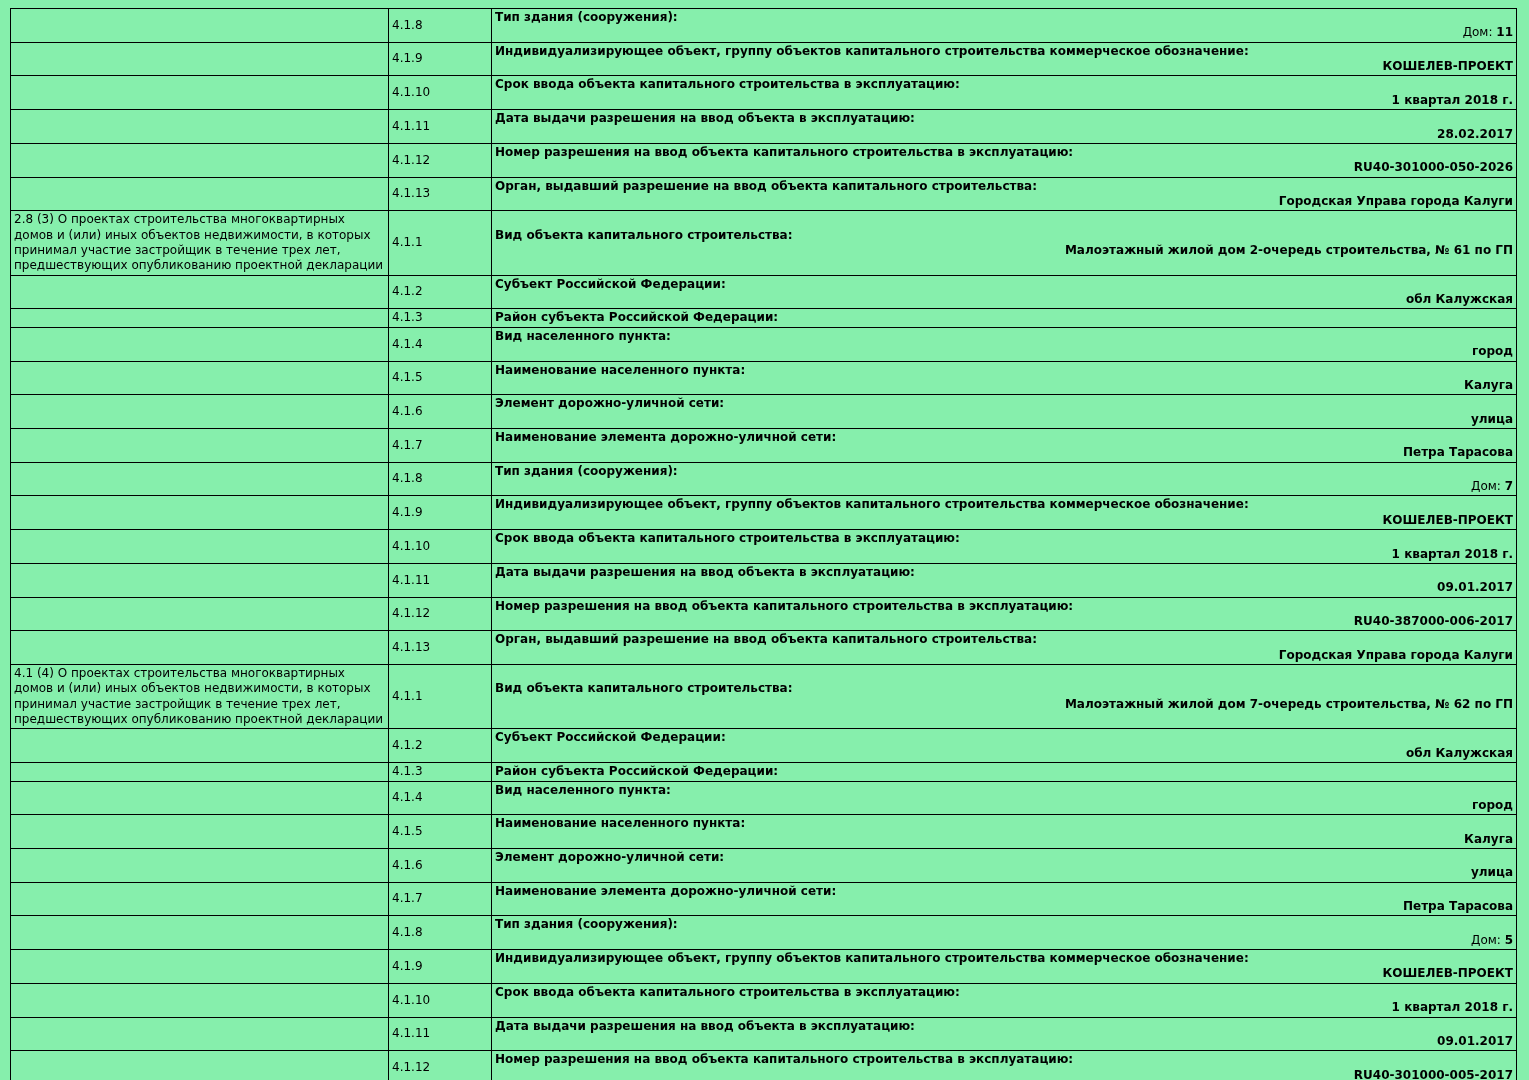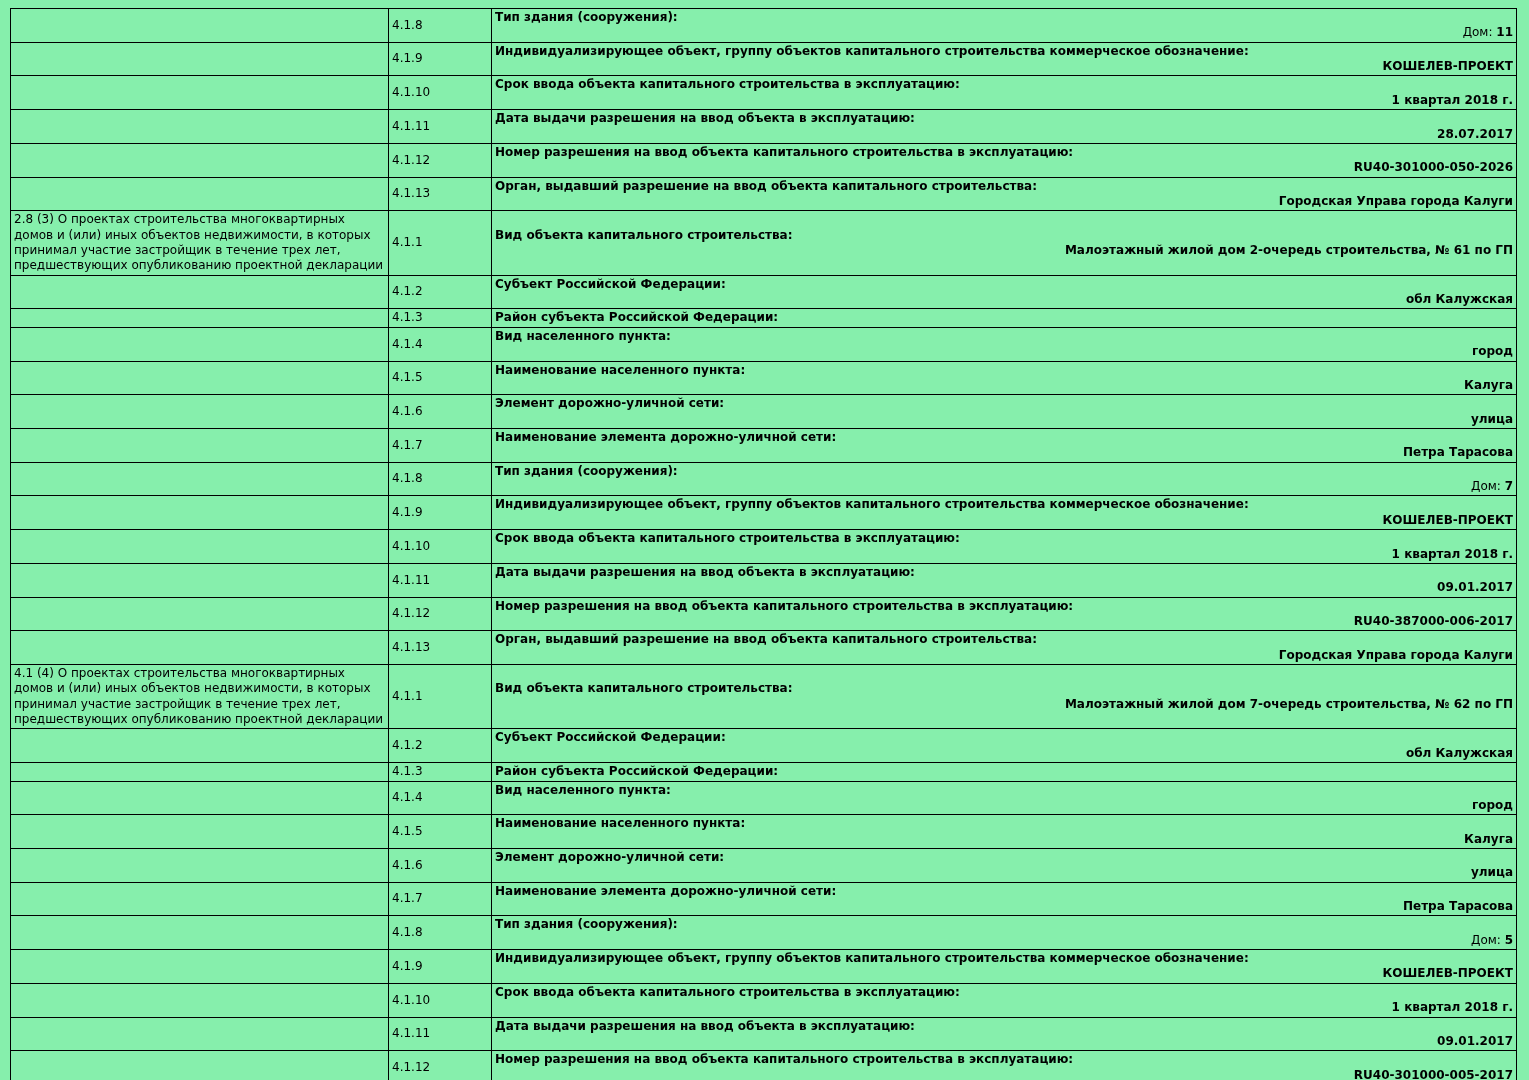--- a/index.html
+++ b/index.html
@@ -88,21 +88,21 @@
           <td class="cell-content">
             <div class="label">Срок ввода объекта капитального строительства в эксплуатацию:</div>
             <div class="value"><span class="value-bold">1 квартал 2018 г.</span></div>
           </td>
         </tr>
         <tr>
           <td class="cell-section"></td>
           <td class="cell-code">4.1.11</td>
           <td class="cell-content">
             <div class="label">Дата выдачи разрешения на ввод объекта в эксплуатацию:</div>
-            <div class="value"><span class="value-bold">28.07.2017</span></div>
+            <div class="value"><span class="value-bold">28.02.2017</span></div>
           </td>
         </tr>
         <tr>
           <td class="cell-section"></td>
           <td class="cell-code">4.1.12</td>
           <td class="cell-content">
             <div class="label">Номер разрешения на ввод объекта капитального строительства в эксплуатацию:</div>
             <div class="value"><span class="value-bold">RU40-301000-050-2026</span></div>
           </td>
         </tr>

